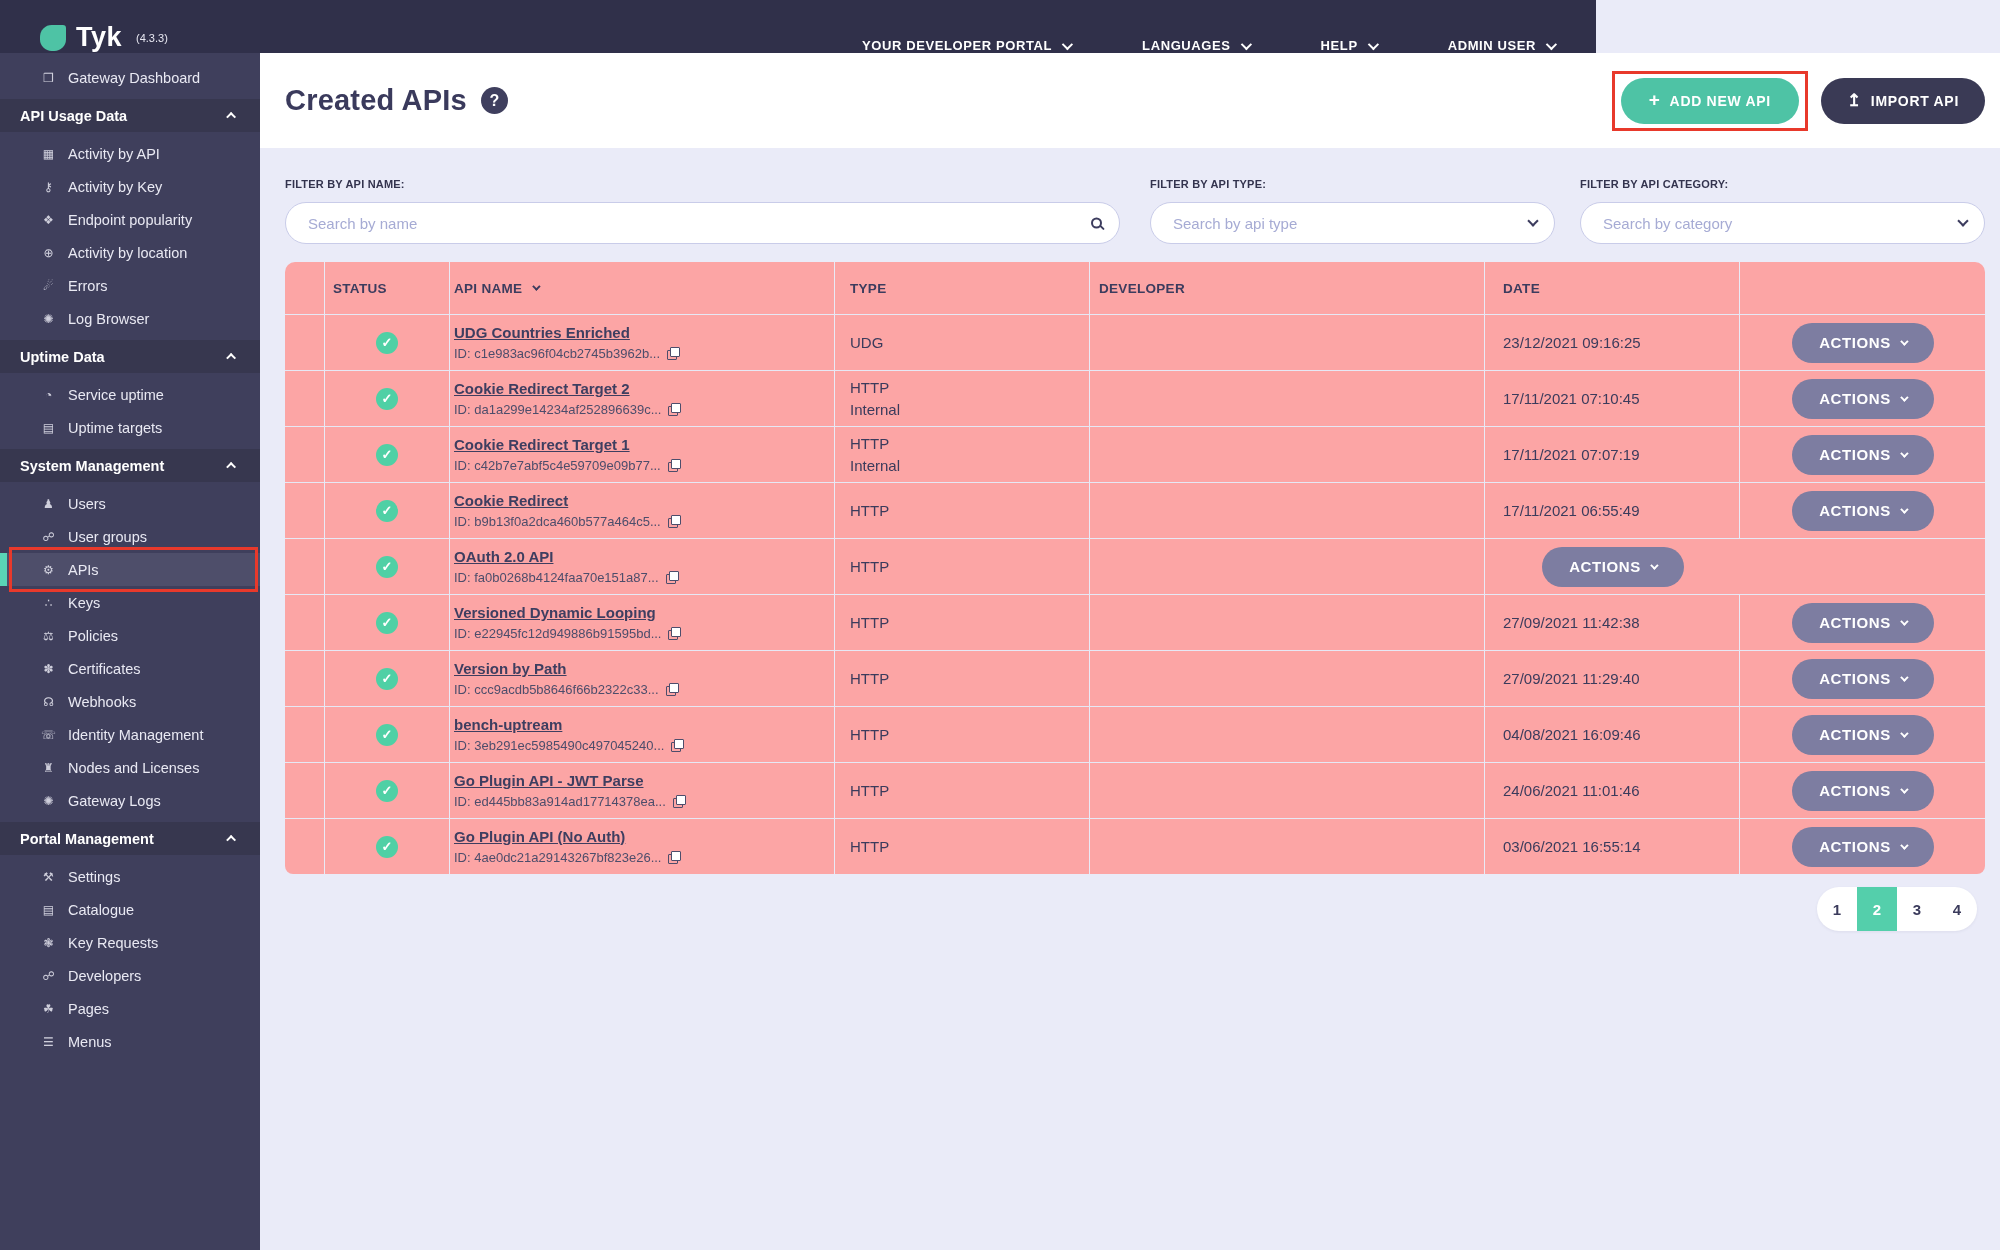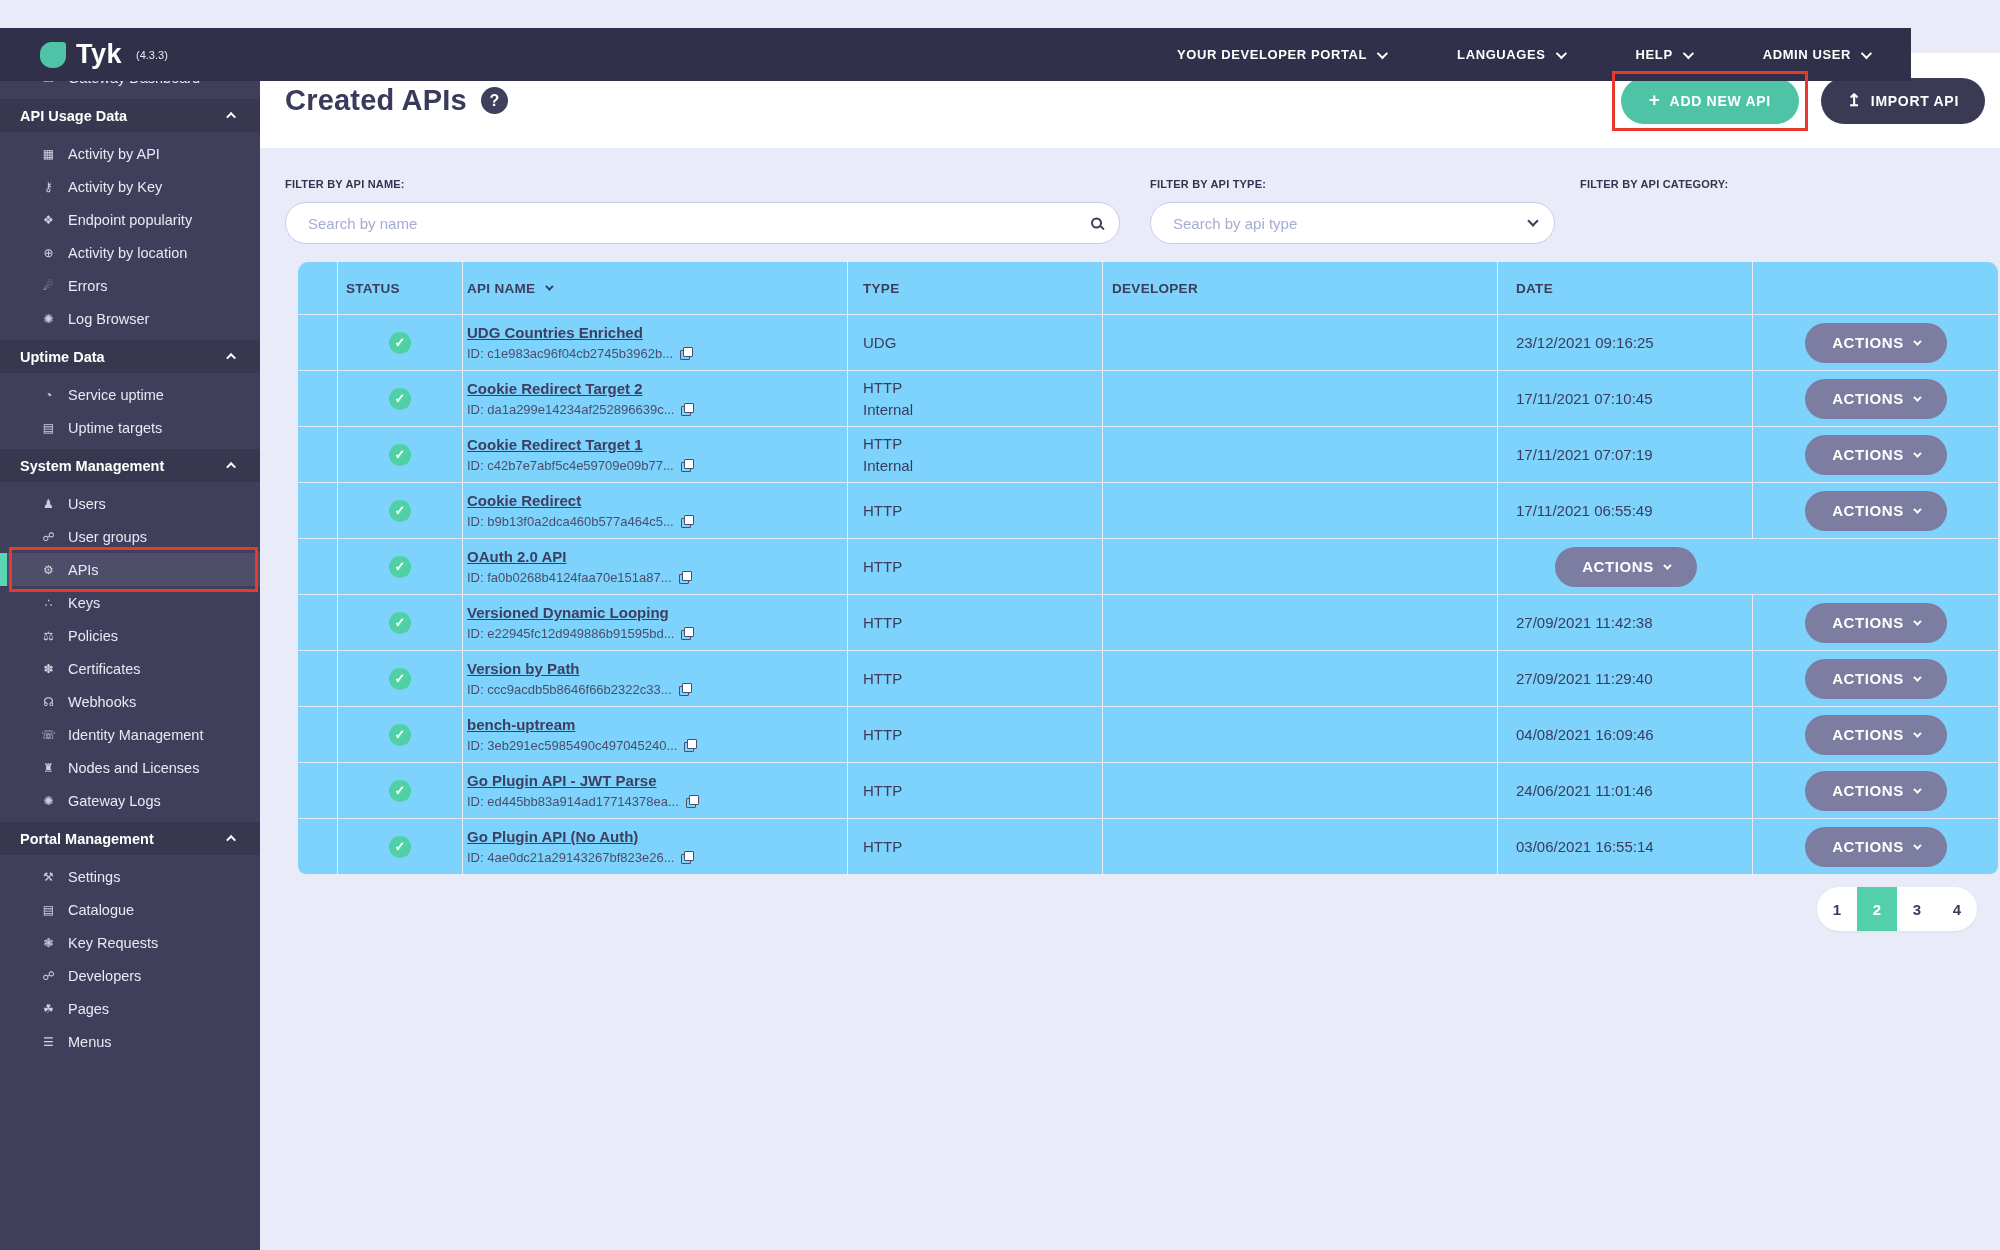--- a/index.html
+++ b/index.html
@@ -1,22 +1,22 @@
 <!DOCTYPE html>
 <html><head>
 <meta charset="utf-8">
 <style>
   * { margin:0; padding:0; box-sizing:border-box; }
   html,body { width:2000px; height:1250px; overflow:hidden; }
   body { font-family:"Liberation Sans", sans-serif; background:#eaebf8; }
   #app { position:relative; width:2000px; height:1250px; }
 
   
-  .app-header { position:absolute; top:0; left:0; width:1911px; height:53px;
-    background:#30304a; display:flex; align-items:center; justify-content:space-between; z-index:30;margin-top:28px; }
+  .app-header { position:absolute; top:0; left:0; width:1596px; height:53px;
+    background:#30304a; display:flex; align-items:flex-end; justify-content:space-between; z-index:30; }
   .brand { display:flex; align-items:center; gap:10px; padding-left:40px; }
   .logo-mark { width:26px; height:26px; background:#4ec3a5; border-radius:45% 12% 45% 45%; }
   .logo-text { color:#fff; font-size:27px; font-weight:700; letter-spacing:.5px; }
   .logo-version { color:#e8e8f2; font-size:11px; margin-left:4px; }
   .top-nav { display:flex; align-items:center; gap:72px; padding-right:42px; }
   .top-nav-item { display:flex; align-items:center; gap:10px; color:#fff; font-size:13px;
     font-weight:700; letter-spacing:.6px; cursor:pointer; }
 
   
   .chev { display:inline-block; width:8px; height:8px; border-right:2px solid currentColor;
@@ -69,21 +69,21 @@
   .filter-field input::placeholder { color:#a6abd4; }
   .field-icon { position:absolute; right:18px; top:50%; transform:translateY(-50%);
     color:#3c3c5e; display:flex; align-items:center; }
   .search-glass { position:relative; width:11px; height:11px; border:2px solid #3c3c5e;
     border-radius:50%; display:inline-block; }
   .search-glass::after { content:""; position:absolute; width:6px; height:2px; background:#3c3c5e;
     transform:rotate(45deg); right:-5px; bottom:-2px; border-radius:1px; }
   .field-icon .chev { transform:rotate(45deg); margin-top:-4px; }
 
   
-  .tablebox { margin:18px 15px 0 38px; width:1700px; background:#7dd3fc;
+  .tablebox { margin:18px 15px 0 25px; width:1700px; background:#fca5a5;
     border-radius:10px 10px 8px 8px; overflow:hidden; }
   .trow, .thead { display:grid; grid-template-columns:40px 125px 385px 255px 395px 255px 245px; }
   .thead { height:52px; }
   .trow { height:56px; border-top:1px solid #e6e8f5; }
   .tc { border-right:1px solid #e9eaf6; display:flex; flex-direction:column; justify-content:center; }
   .tc:last-child { border-right:none; }
   .th-cell { font-size:13.5px; font-weight:700; color:#3c3c5e; letter-spacing:.3px;
     flex-direction:row; align-items:center; justify-content:flex-start; gap:10px; }
   .th-status { padding-left:8px; }
   .th-name { padding-left:4px; cursor:pointer; }
@@ -333,20 +333,26 @@
         <label class="filter-label">FILTER BY API TYPE:</label>
         <div class="filter-field">
           <input type="text" readonly="" placeholder="Search by api type" style="">
           <span class="field-icon">
               <span class="chev"></span>
             </span>
         </div>
       </div>
       <div class="filter-group fg-cat">
         <label class="filter-label">FILTER BY API CATEGORY:</label>
+        <div class="filter-field">
+          <input type="text" readonly="" placeholder="Search by category" style="">
+          <span class="field-icon">
+              <span class="chev"></span>
+            </span>
+        </div>
       </div>
     </div>
 
     <div class="tablebox">
       <div class="thead">
         <div class="tc"></div>
         <div class="tc th-cell th-status">STATUS</div>
         <div class="tc th-cell th-name">
           <span>API NAME</span>
           <span class="chev"></span>

